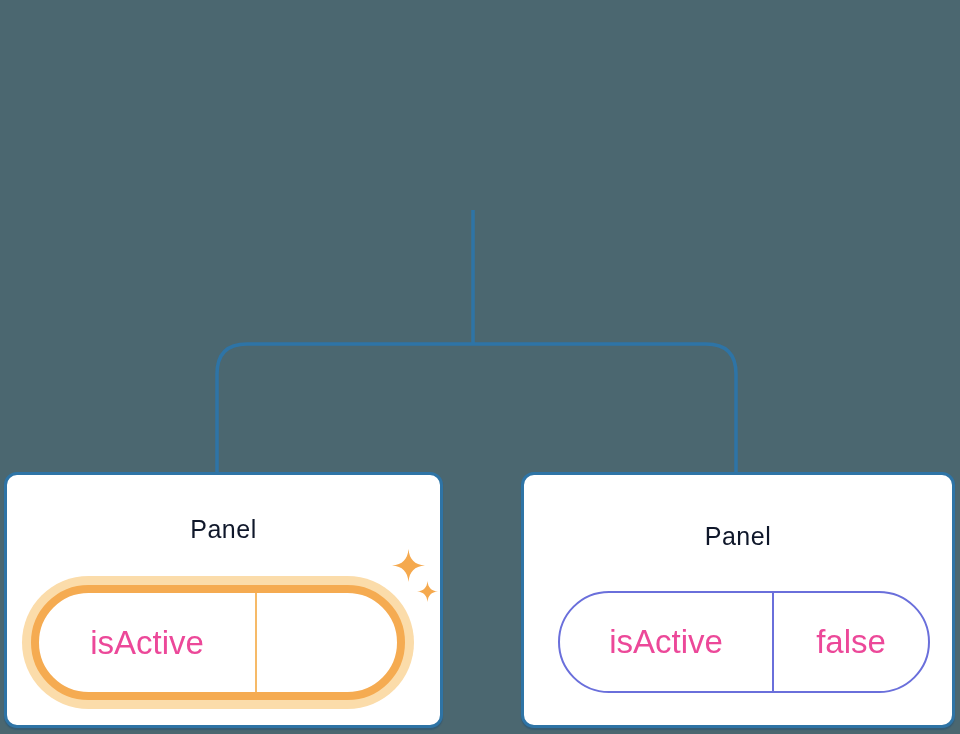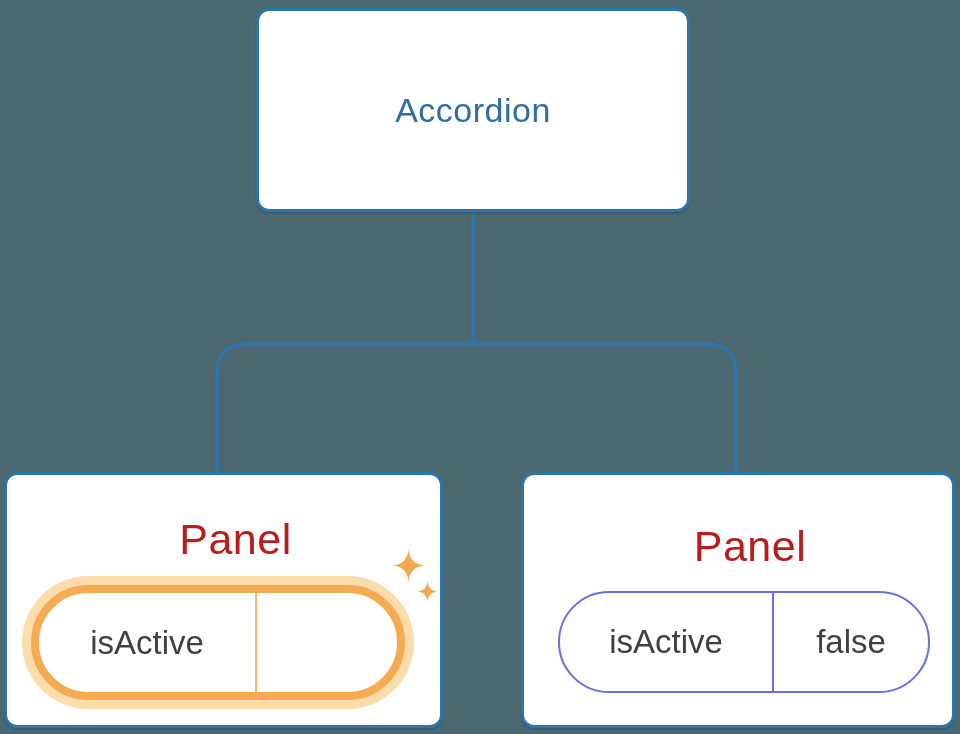--- a/index.html
+++ b/index.html
@@ -28,37 +28,37 @@
   .node-root{
     left:256px;top:8px;width:434px;height:204px;
     display:flex;align-items:center;justify-content:center;
   }
   .node-root .node-label{
     color:#2f6e9d;font-size:34px;font-weight:500;letter-spacing:.5px;
   }
   .node-panel-left{left:4px;top:472px;width:439px;height:256px;}
   .node-panel-right{left:521px;top:472px;width:434px;height:256px;}
   .panel-title{
-    position:absolute;left:12px;width:100%;
+    position:absolute;left:0;width:100%;
     text-align:center;
-    color:#b91c1c;font-size:43px;font-weight:500;letter-spacing:.5px;
+    color:#0f172a;font-size:25px;font-weight:500;letter-spacing:.5px;
   }
   .node-panel-left .panel-title{top:40px;}
   .node-panel-right .panel-title{top:47px;}
   .state-pill{
     position:absolute;
     box-sizing:border-box;
     border-radius:999px;
     background:#ffffff;
     display:flex;align-items:stretch;
   }
   .state-pill .seg{
     display:flex;align-items:center;justify-content:center;
     font-size:33px;
-    color:#404040;
+    color:#ec4899;
   }
   .pill-active{
     left:24px;top:110px;width:374px;height:115px;
     border:8px solid #f5ab51;
     box-shadow:0 0 0 9px #fbdcaa;
   }
   .pill-active .seg-key{width:216px;border-right:2px solid #f6ba68;}
   .pill-active .seg-value{flex:1;font-weight:700;color:#5355cf;}
   .pill-inactive{
     left:34px;top:116px;width:372px;height:102px;
@@ -73,23 +73,20 @@
 </head>
 <body>
 
 <div class="canvas">
 
   <svg class="connectors" viewBox="0 0 960 734" xmlns="http://www.w3.org/2000/svg">
     <path d="M473 210 V344" fill="none" stroke="#2e74a6" stroke-width="3.5"></path>
     <path d="M217 473 V374 Q217 344 247 344 H706 Q736 344 736 374 V473" fill="none" stroke="#2e74a6" stroke-width="3.5"></path>
   </svg>
 
-  <div class="node node-root">
-    <span class="node-label">Accordion</span>
-  </div>
 
   <div class="node node-panel-left">
     <div class="panel-title">Panel</div>
 
     <div class="state-pill pill-active">
       <div class="seg seg-key">isActive</div>
     </div>
 
     <svg class="sparkle sparkle-large" viewBox="0 0 100 100" xmlns="http://www.w3.org/2000/svg">
       <path d="M50 0 C53 32 68 47 100 50 C68 53 53 68 50 100 C47 68 32 53 0 50 C32 47 47 32 50 0 Z" fill="#f5a94e"></path>

